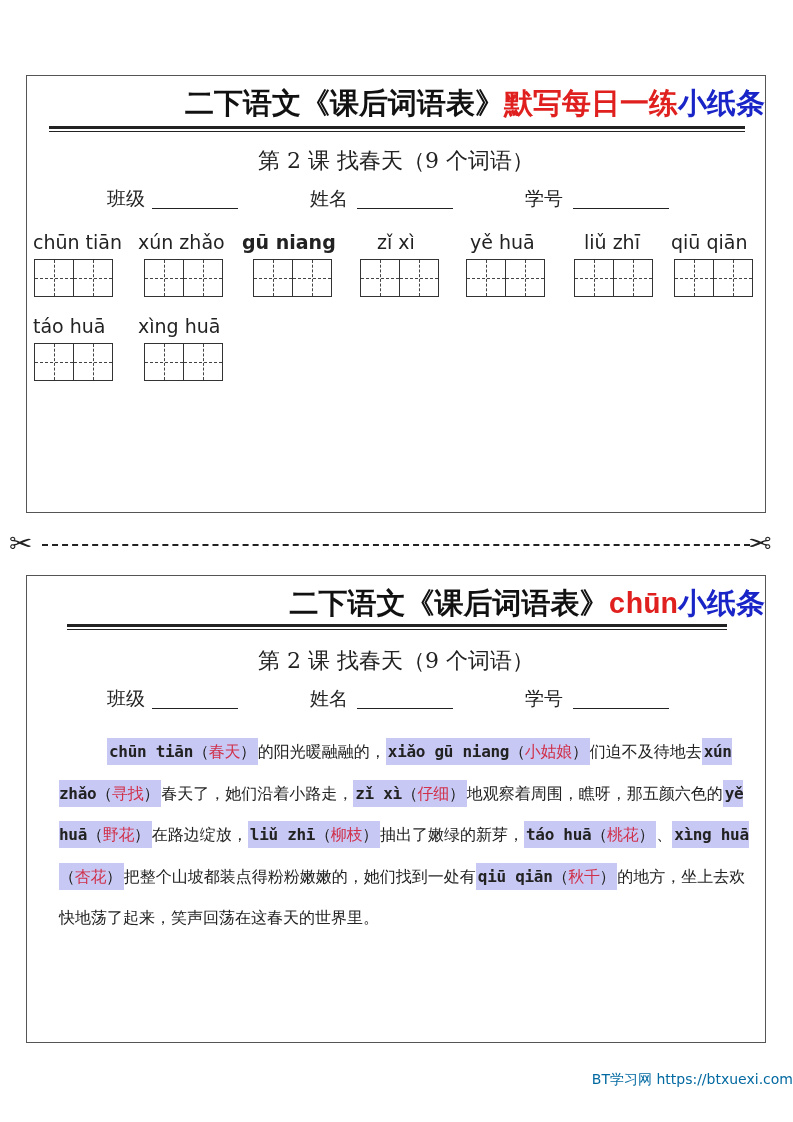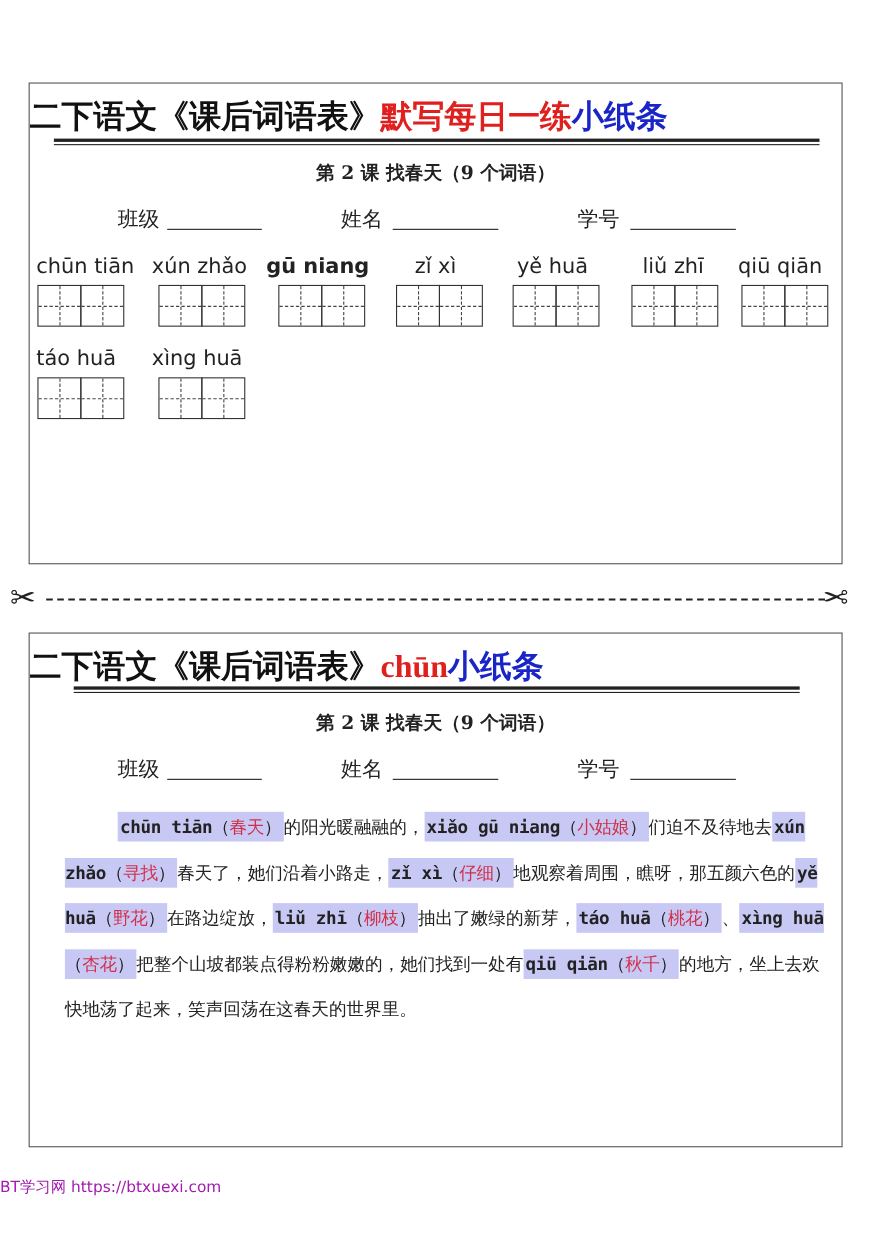--- a/index.html
+++ b/index.html
@@ -2,29 +2,29 @@
 <html><head>
 <meta charset="utf-8">
 <style>
   html, body { margin: 0; padding: 0; background: #ffffff; }
   body { width: 793px; height: 1122px; position: relative; overflow: hidden;
          font-family: "DejaVu Serif", "Liberation Serif", serif; color: #111; }
   .card { position: absolute; left: 26px; width: 740px; border: 1.5px solid #555; box-sizing: border-box; background: #fff; }
   #card1 { top: 75px; height: 438px; }
   #card2 { top: 575px; height: 468px; }
 
-  .title { position: absolute; left: 0; right: 0; text-align: left; font-family: Liberation Serif, serif;
+  .title { position: absolute; left: 0; right: 0; text-align: right; font-family: Liberation Mono, monospace;
            font-weight: bold; font-size: 29px; letter-spacing: 0px; line-height: 36px; white-space: nowrap; }
   .title .black { color: #111; }
   .title .red { color: #e0201e; }
   .title .blue { color: #1a25c8; }
   .title-rule { position: absolute; height: 0; border-top: 3px solid #222; }
   .title-rule2 { position: absolute; height: 0; border-top: 1px solid #222; }
 
-  .subtitle { position: absolute; left: 0; right: 0; text-align: center; font-size: 17px; font-weight: bold; color: #222; }
+  .subtitle { position: absolute; left: 0; right: 0; text-align: center; font-size: 22px; font-weight: normal; color: #222; }
 
   .info-row { position: absolute; font-size: 19px; color: #222; }
   .info-label { position: absolute; white-space: nowrap; }
   .info-blank { position: absolute; border-bottom: 1px solid #222; height: 22px; }
 
   .word { position: absolute; }
   .pinyin { position: absolute; font-family: "DejaVu Sans", sans-serif; font-size: 19px; color: #222; white-space: nowrap; top: 0; }
   .boxes { position: absolute; top: 28px; left: 0; display: flex; }
   .tianzi { width: 40px; height: 38px; border: 1.3px solid #333; box-sizing: border-box; position: relative; margin-left: -1.3px; }
   .tianzi:first-child { margin-left: 0; }
@@ -33,21 +33,21 @@
 
   .cutline { position: absolute; top: 544px; left: 42px; width: 708px; border-top: 2px dashed #222; }
   .scissors { position: absolute; top: 530px; font-size: 28px; line-height: 28px; color: #222; font-family: "DejaVu Sans", sans-serif; }
 
   .para { position: absolute; left: 32px; width: 700px; top: 155px; font-size: 16px; line-height: 41.5px; color: #222; }
   .para .indent { display: inline-block; width: 48px; }
   .hl { background: #c8c8f4; padding: 4px 2px; font-weight: bold; font-family: "DejaVu Sans Mono", "Liberation Mono", monospace; letter-spacing: -0.3px; }
   .hl .ans { color: #d0304a; font-weight: normal; font-family: "DejaVu Serif", serif; }
   .hl .par { font-weight: normal; font-family: "DejaVu Serif", serif; }
 
-  .footer { position: absolute; top: 1071px; left: 0; right: 0; text-align: left; font-family: "DejaVu Sans", sans-serif; font-size: 14px; color: #a21caf; }
+  .footer { position: absolute; top: 1071px; left: 0; right: 0; text-align: right; font-family: "DejaVu Sans", sans-serif; font-size: 14px; color: #0369a1; }
 </style>
 </head>
 <body>
 
 <div id="card1" class="card">
   <div class="title" style="top:12px;">
     <span class="black">二下语文《课后词语表》</span><span class="red">默写每日一练</span><span class="blue">小纸条</span>
   </div>
   <div class="title-rule" style="top:50px; left:22px; width:696px;"></div>
   <div class="title-rule2" style="top:55px; left:22px; width:696px;"></div>

